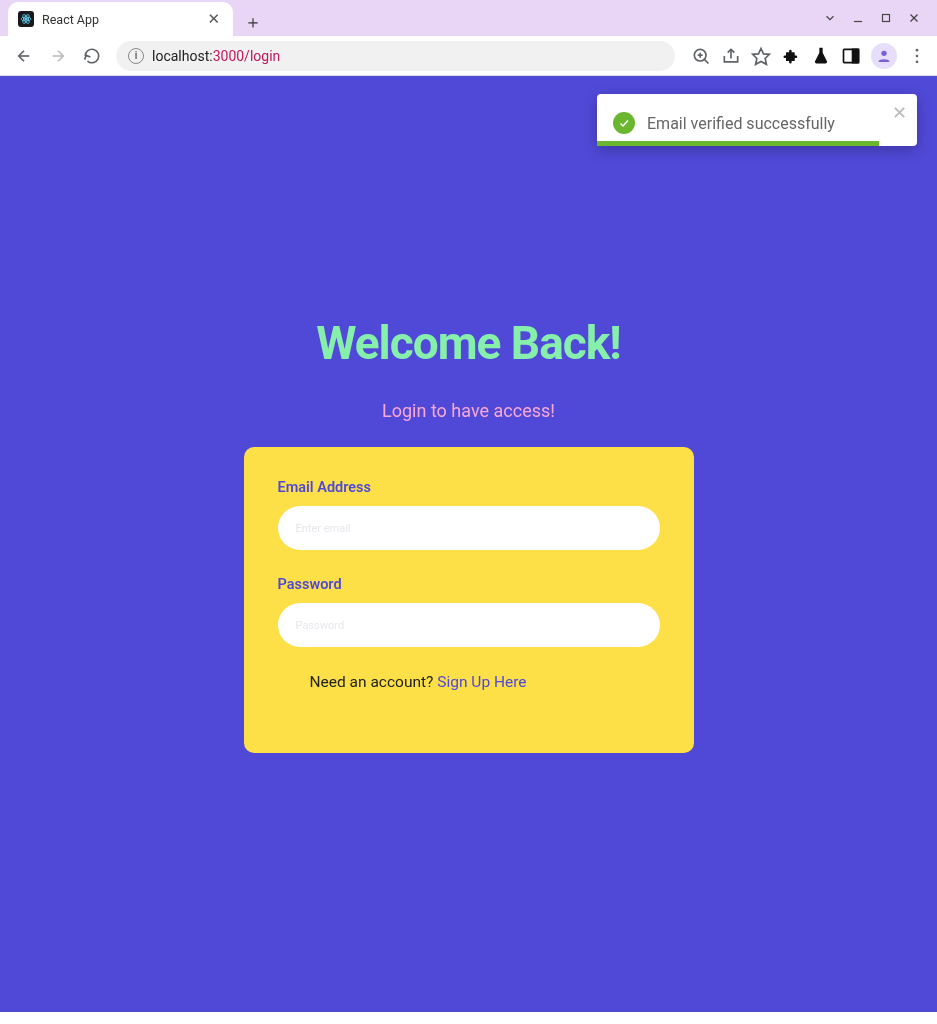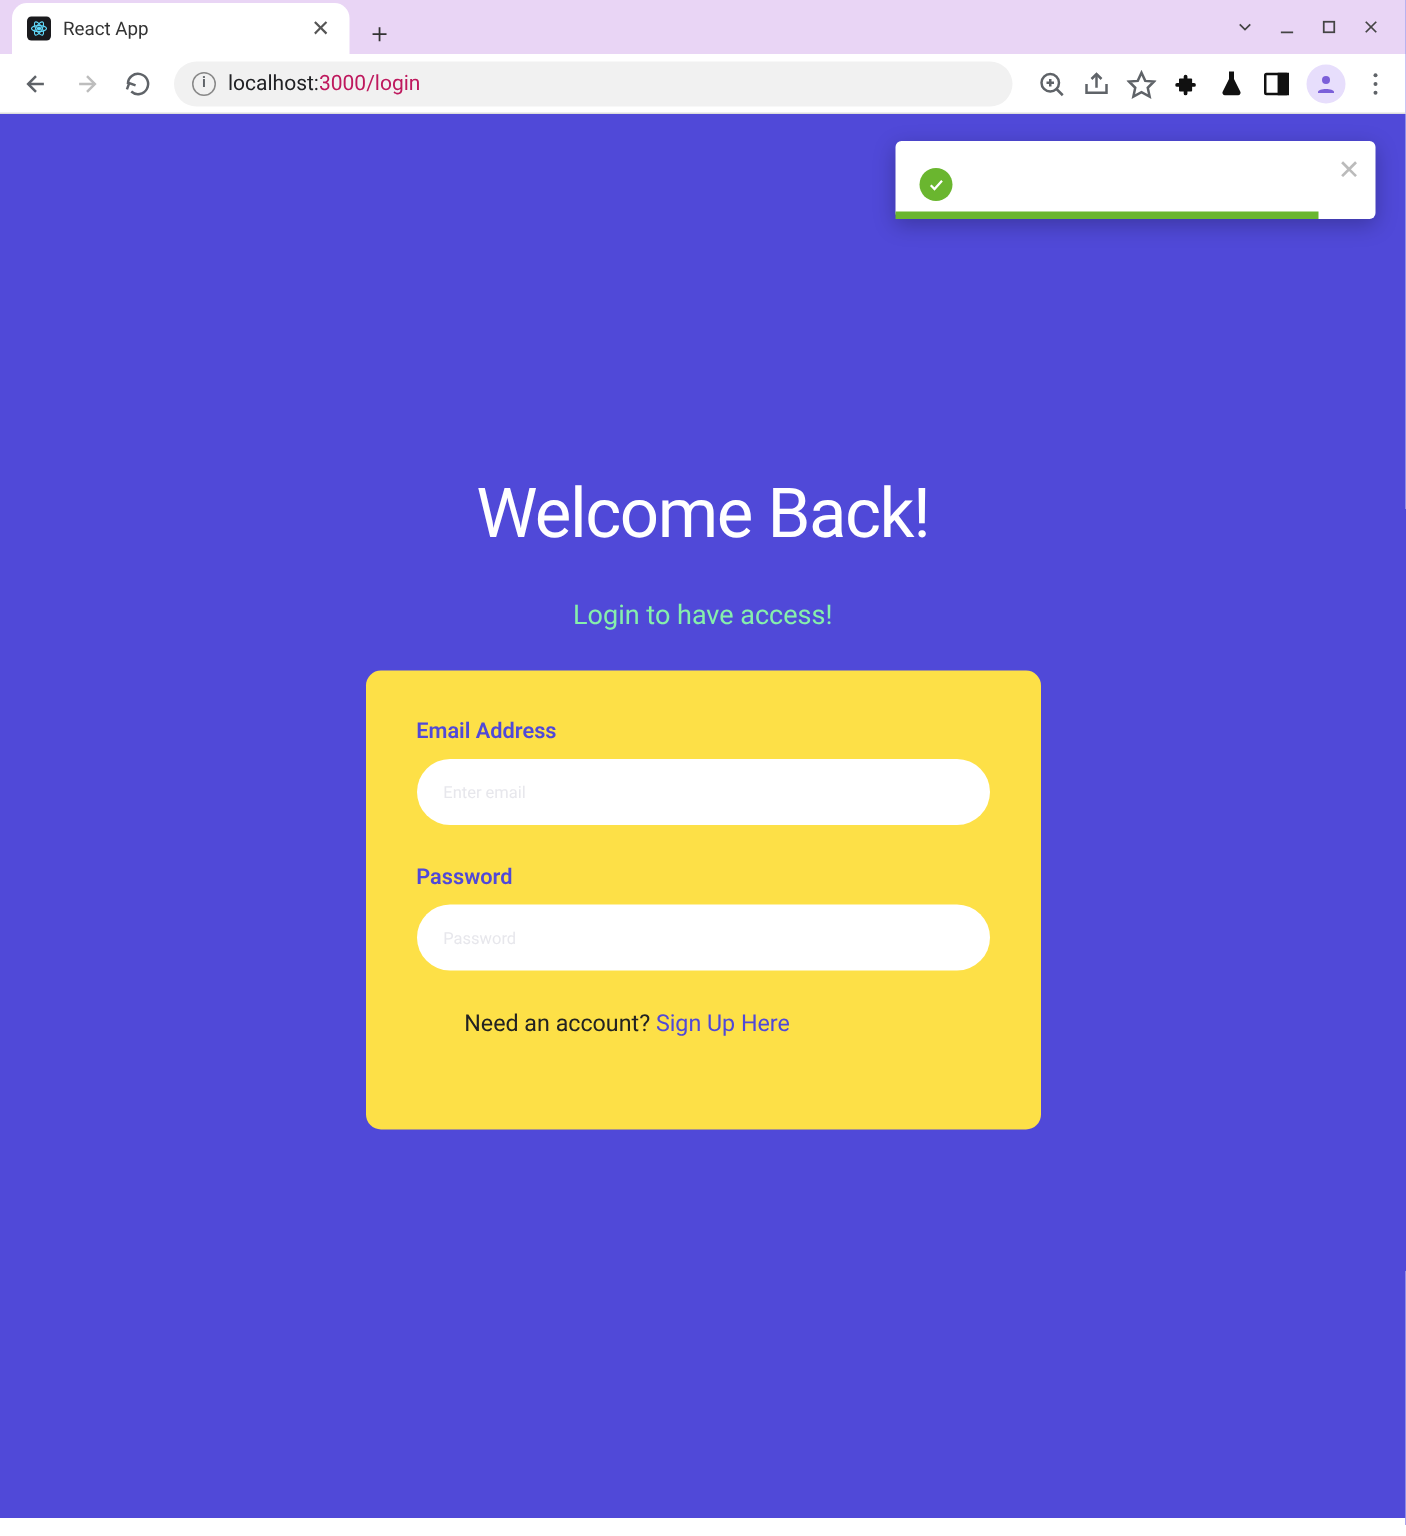--- a/index.html
+++ b/index.html
@@ -35,22 +35,22 @@
 
 
 .toast { position: absolute; top: 18px; right: 20px; width: 320px; background: #fff; border-radius: 4px; box-shadow: 0 4px 14px rgba(0,0,0,0.25); padding: 18px 16px 12px 16px; display: flex; align-items: center; gap: 12px; }
 .toast .check { width: 22px; height: 22px; border-radius: 50%; background: #6ab62f; display:flex; align-items:center; justify-content:center; flex-shrink:0; }
 .toast .check svg { width: 12px; height: 12px; stroke:#fff; stroke-width:3; fill:none; }
 .toast-msg { font-size: 16px; color: #666; flex:1; }
 .toast-close { position:absolute; top:8px; right:10px; font-size:18px; color:#bbb; cursor:pointer; }
 .toast-progress { position:absolute; bottom:0; left:0; height:5px; background:#6ab62f; width:88%; }
 
 
-.page-heading { margin-top: 240px; font-size: 46px; font-weight: 400; color: #ffffff; letter-spacing: -1px; }
-.page-sub { margin-top: 30px; font-size: 18px; color: #86efac; }
+.page-heading { margin-top: 240px; font-size: 46px; font-weight: 700; color: #86efac; letter-spacing: -1px; }
+.page-sub { margin-top: 30px; font-size: 18px; color: #f9a8d4; }
 
 
 .card { margin-top: 26px; width: 450px; background: #fde047; border-radius: 10px; padding: 32px 34px 34px 34px; }
 .field-label { font-size: 14.5px; font-weight: 600; color: #5049d8; margin-bottom: 10px; }
 .field-input { width: 100%; height: 44px; border: none; border-radius: 22px; background: #fff; padding: 0 18px; font-size: 11px; color: #333; outline: none; }
 .field-input::placeholder { color: #e7e7ec; }
 .field-group { margin-bottom: 26px; }
 .signup-row { font-size: 15.5px; color: #222; margin-top: 4px; margin-bottom: 28px; padding-left: 32px; }
 .signup-link { color: #5049d8; cursor: pointer; }
 .login-btn { width: 100%; height: 46px; background: #e6cc3f; border: none; border-radius: 4px; color: #5049d8; font-size: 14.5px; font-weight: 600; letter-spacing: 2px; cursor: pointer; }
@@ -181,20 +181,21 @@
 </div>
 
 <div class="viewport">
 
   <div class="toast">
     <span class="check">
       <svg viewBox="0 0 24 24">
           <polyline points="5 13 10 18 20 7"></polyline>
         </svg>
     </span>
+    <span class="toast-msg">Email verified successfully</span>
     <span class="toast-close">✕</span>
     <div class="toast-progress"></div>
   </div>
 
   <h1 class="page-heading">Welcome Back!</h1>
   <p class="page-sub">Login to have access!</p>
 
   <div class="card">
     <div class="field-group">
       <div class="field-label">Email Address</div>

